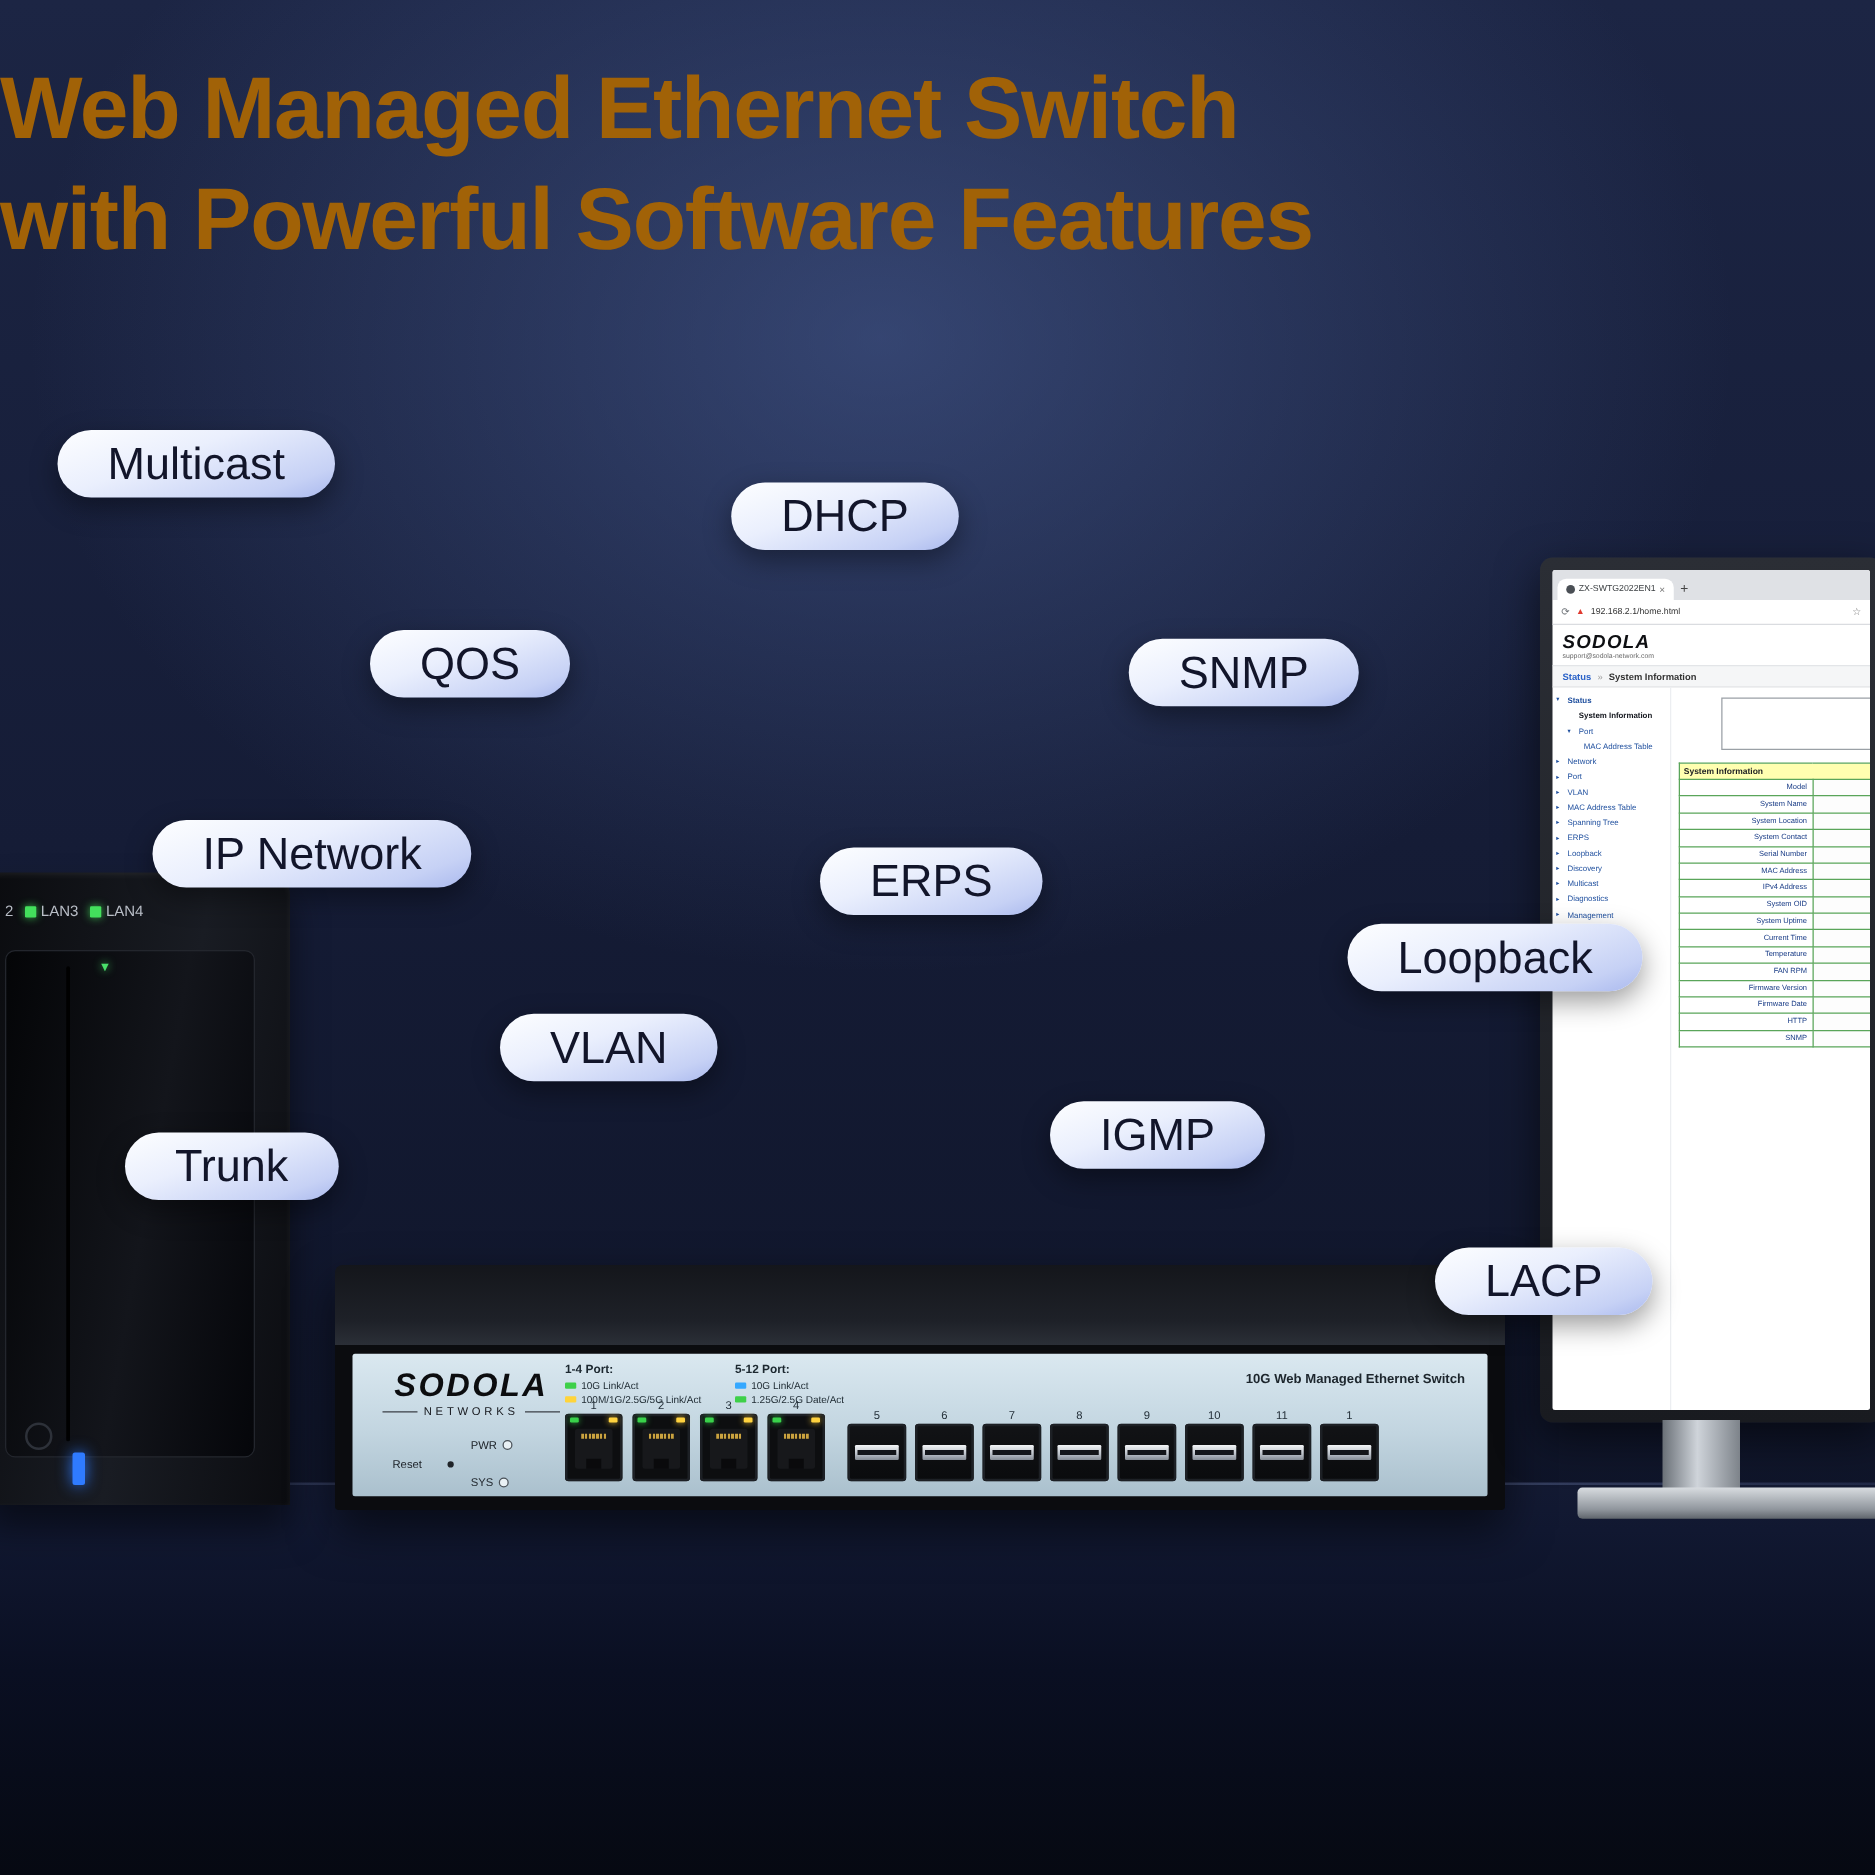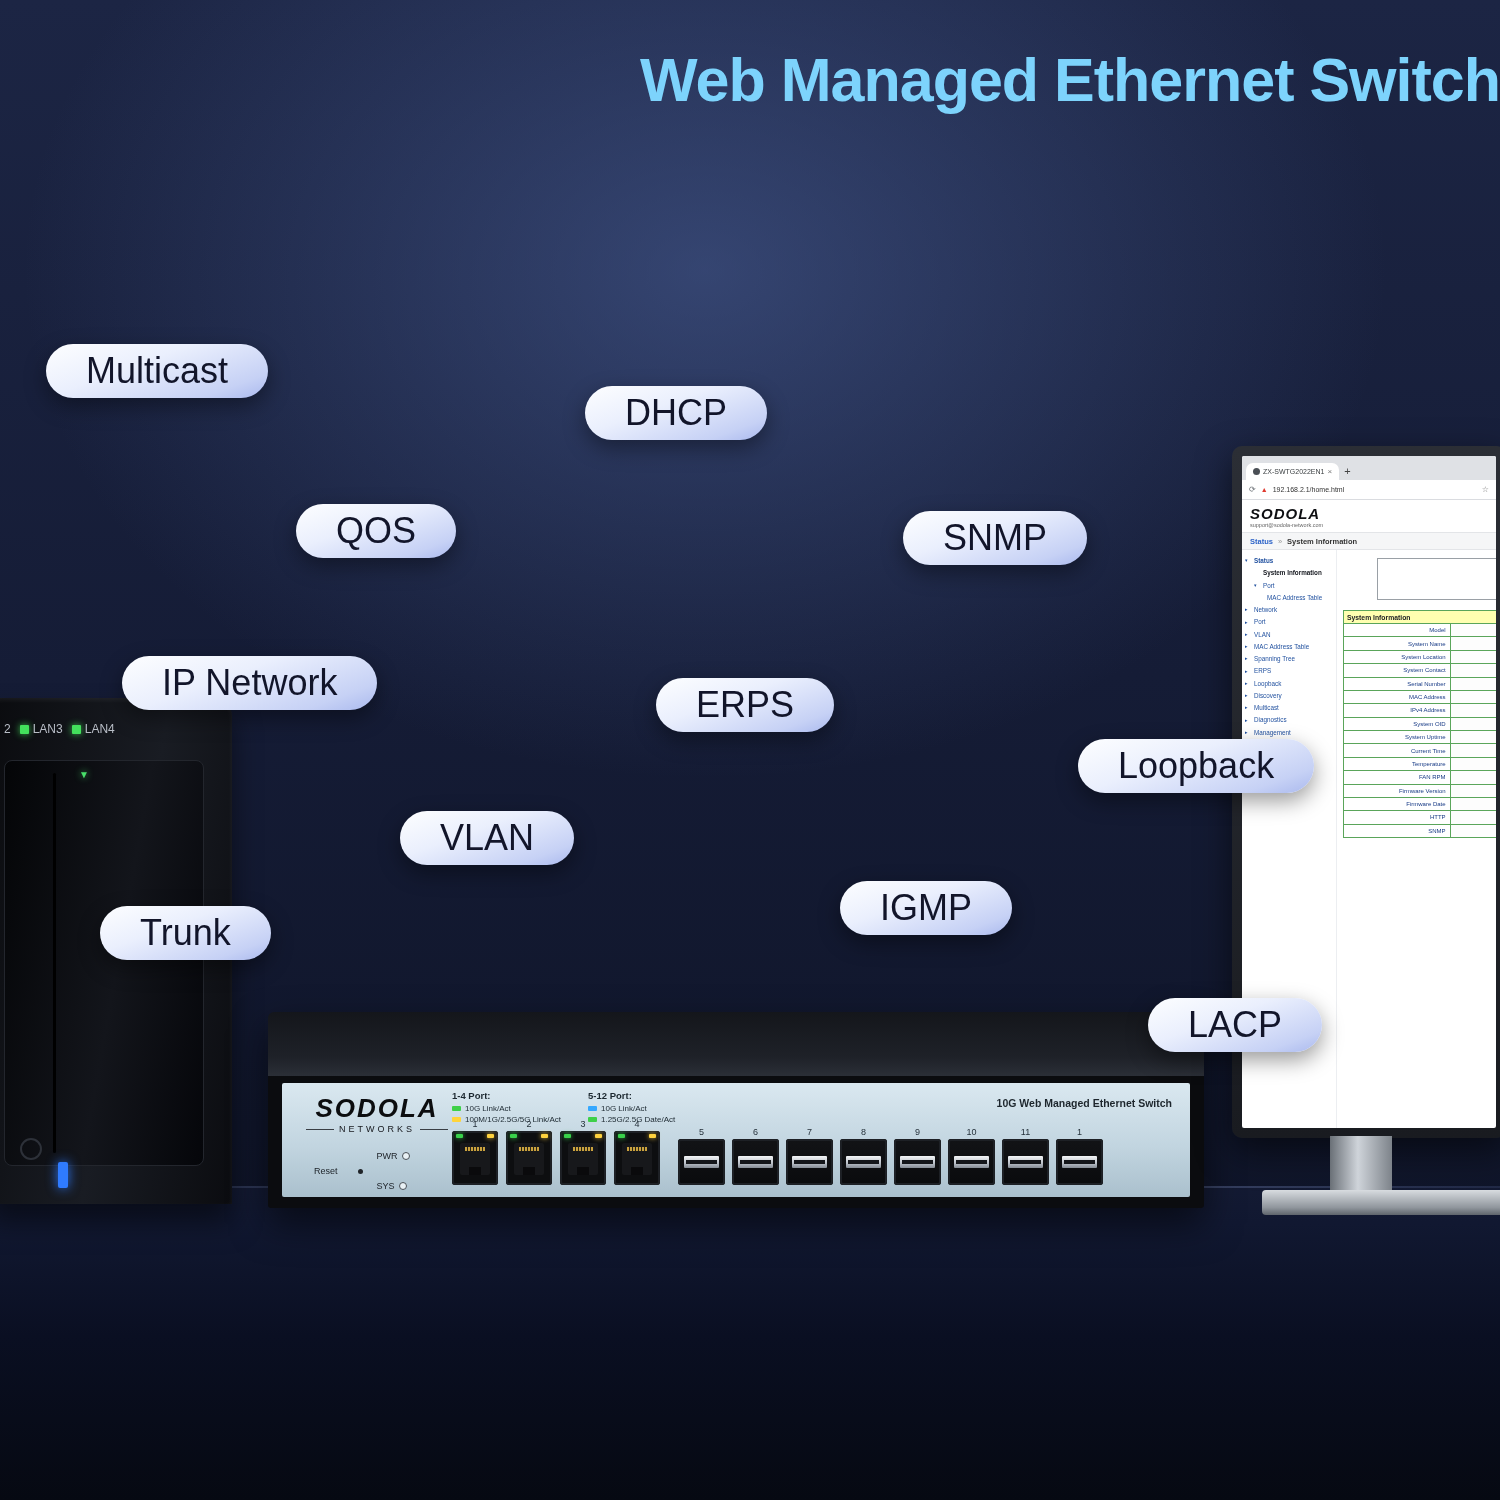--- a/index.html
+++ b/index.html
@@ -6,22 +6,22 @@
   body{width:1500px;height:1500px;position:relative;overflow:hidden;background:#0c1122;font-family:"Liberation Sans",sans-serif}
   .bg{position:absolute;inset:0;
       background:radial-gradient(1100px 820px at 47% 18%, rgba(76,98,155,.55), rgba(30,40,70,0) 62%),
                  linear-gradient(180deg,#1c2544 0%,#151c36 45%,#0c1122 100%);}
   .desk{position:absolute;left:0;top:1186px;width:1500px;height:314px;
       background:linear-gradient(180deg,#26305457 0%,#111831 12%,#0a0f22 48%,#060912 100%),#0a0f22;}
   .desk::before{content:'';position:absolute;top:0;left:0;right:0;height:2px;
       background:linear-gradient(90deg,rgba(130,150,210,.08),rgba(170,190,245,.4) 55%,rgba(130,150,210,.12));}
 
   
-  .title{position:absolute;top:42px;left:0;width:100%;text-align:right;color:#7dd3fc;
-      font-weight:700;font-size:61px;line-height:1.27;letter-spacing:-1px}
+  .title{position:absolute;top:42px;left:0;width:100%;text-align:left;color:#a16207;
+      font-weight:700;font-size:70px;line-height:1.27;letter-spacing:-1px}
 
   
   .pill{position:absolute;height:54px;padding:0 40px;display:flex;align-items:center;justify-content:center;
       border-radius:27px;font-size:36px;color:#12152a;font-weight:500;white-space:nowrap;
       background:linear-gradient(160deg,#fdfeff 0%,#eaeffd 40%,#c6d1f5 82%,#aab9ee 100%);
       box-shadow:0 8px 22px rgba(0,0,0,.4)}
   .p-multicast{left:46px;top:344px}
   .p-dhcp{left:585px;top:386px}
   .p-qos{left:296px;top:504px}
   .p-snmp{left:903px;top:511px}
@@ -519,20 +519,21 @@
       </div>
 
     </div>
   </div>
   <div class="stand"></div>
   <div class="base"></div>
 </div>
 
 <div class="title">
   <div>Web Managed Ethernet Switch</div>
+  <div>with Powerful Software Features</div>
 </div>
 
 <div class="pill p-multicast">Multicast</div>
 <div class="pill p-dhcp">DHCP</div>
 <div class="pill p-qos">QOS</div>
 <div class="pill p-snmp">SNMP</div>
 <div class="pill p-ipsetting">IP Network</div>
 <div class="pill p-erps">ERPS</div>
 <div class="pill p-loopback">Loopback</div>
 <div class="pill p-vlan">VLAN</div>

